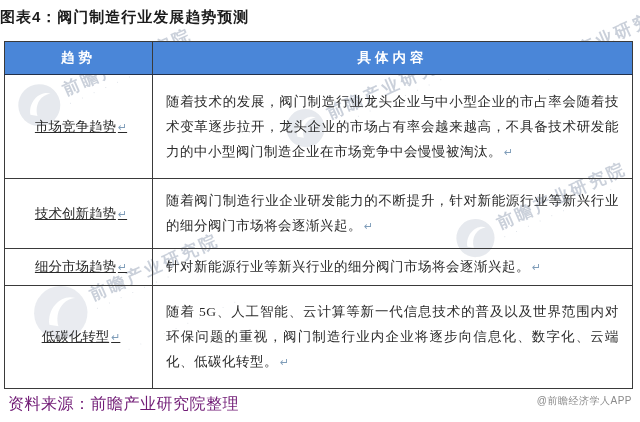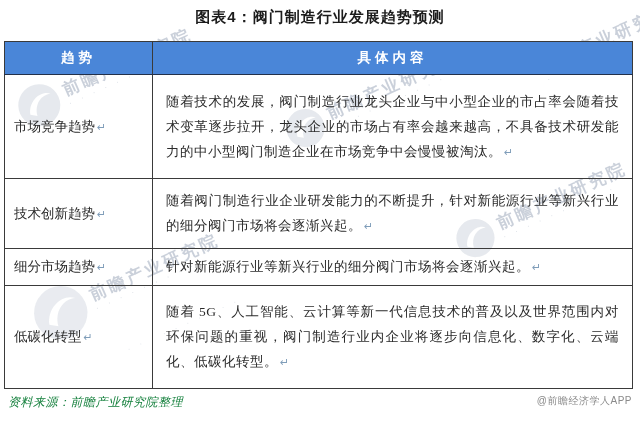--- a/index.html
+++ b/index.html
@@ -7,21 +7,21 @@
     position:relative;
     width:640px;height:422px;
     background:#ffffff;
     overflow:hidden;
     font-family:"Liberation Sans", sans-serif;
   }
 
   
   .doc-title{
     position:absolute;top:8px;left:0;width:640px;
-    text-align:center;
+    text-align:left;
     font-size:15px;font-weight:bold;color:#1c1c1c;
     letter-spacing:1px;
     z-index:3;
   }
 
   
   .wm{
     position:absolute;z-index:1;
     display:flex;align-items:center;gap:6px;
     transform:rotate(-24deg);
@@ -73,42 +73,43 @@
   }
   tr.h-r1{height:104px;}
   tr.h-r2{height:70px;}
   tr.h-r3{height:37px;}
   tr.h-r4{height:103px;}
 
   td.trend-cell{
     padding:0 4px 0 9px;
     font-family:"Liberation Serif", serif;
     font-size:13.5px;color:#2b2b2b;
-    text-align:left;
+    text-align:center;
+    text-decoration:underline;
   }
   td.content-cell{
     padding:0 13px;
     font-family:"Liberation Serif", serif;
     font-size:13.5px;color:#2b2b2b;
     line-height:25px;
     text-align:justify;
     letter-spacing:.5px;
   }
   .ret-mark{
     font-size:11px;color:#7f9db9;margin-left:2px;
     font-family:"DejaVu Sans", sans-serif;
   }
 
   
   .footer{
     position:absolute;left:8px;right:8px;top:394px;
     display:flex;justify-content:space-between;align-items:flex-start;
     z-index:3;
   }
-  .footer .source{font-size:12px;color:#15803d;letter-spacing:.5px;font-style:italic;}
+  .footer .source{font-size:16px;color:#701a75;letter-spacing:.5px;}
   .footer .credit{font-size:10px;color:#8a8a8a;letter-spacing:.5px;}
 </style>
 </head>
 <body>
 
 <div class="page">
 
   <div class="wm wm-a">
     <span class="wm-logo">
       <svg width="44" height="44" viewBox="0 0 44 44">

